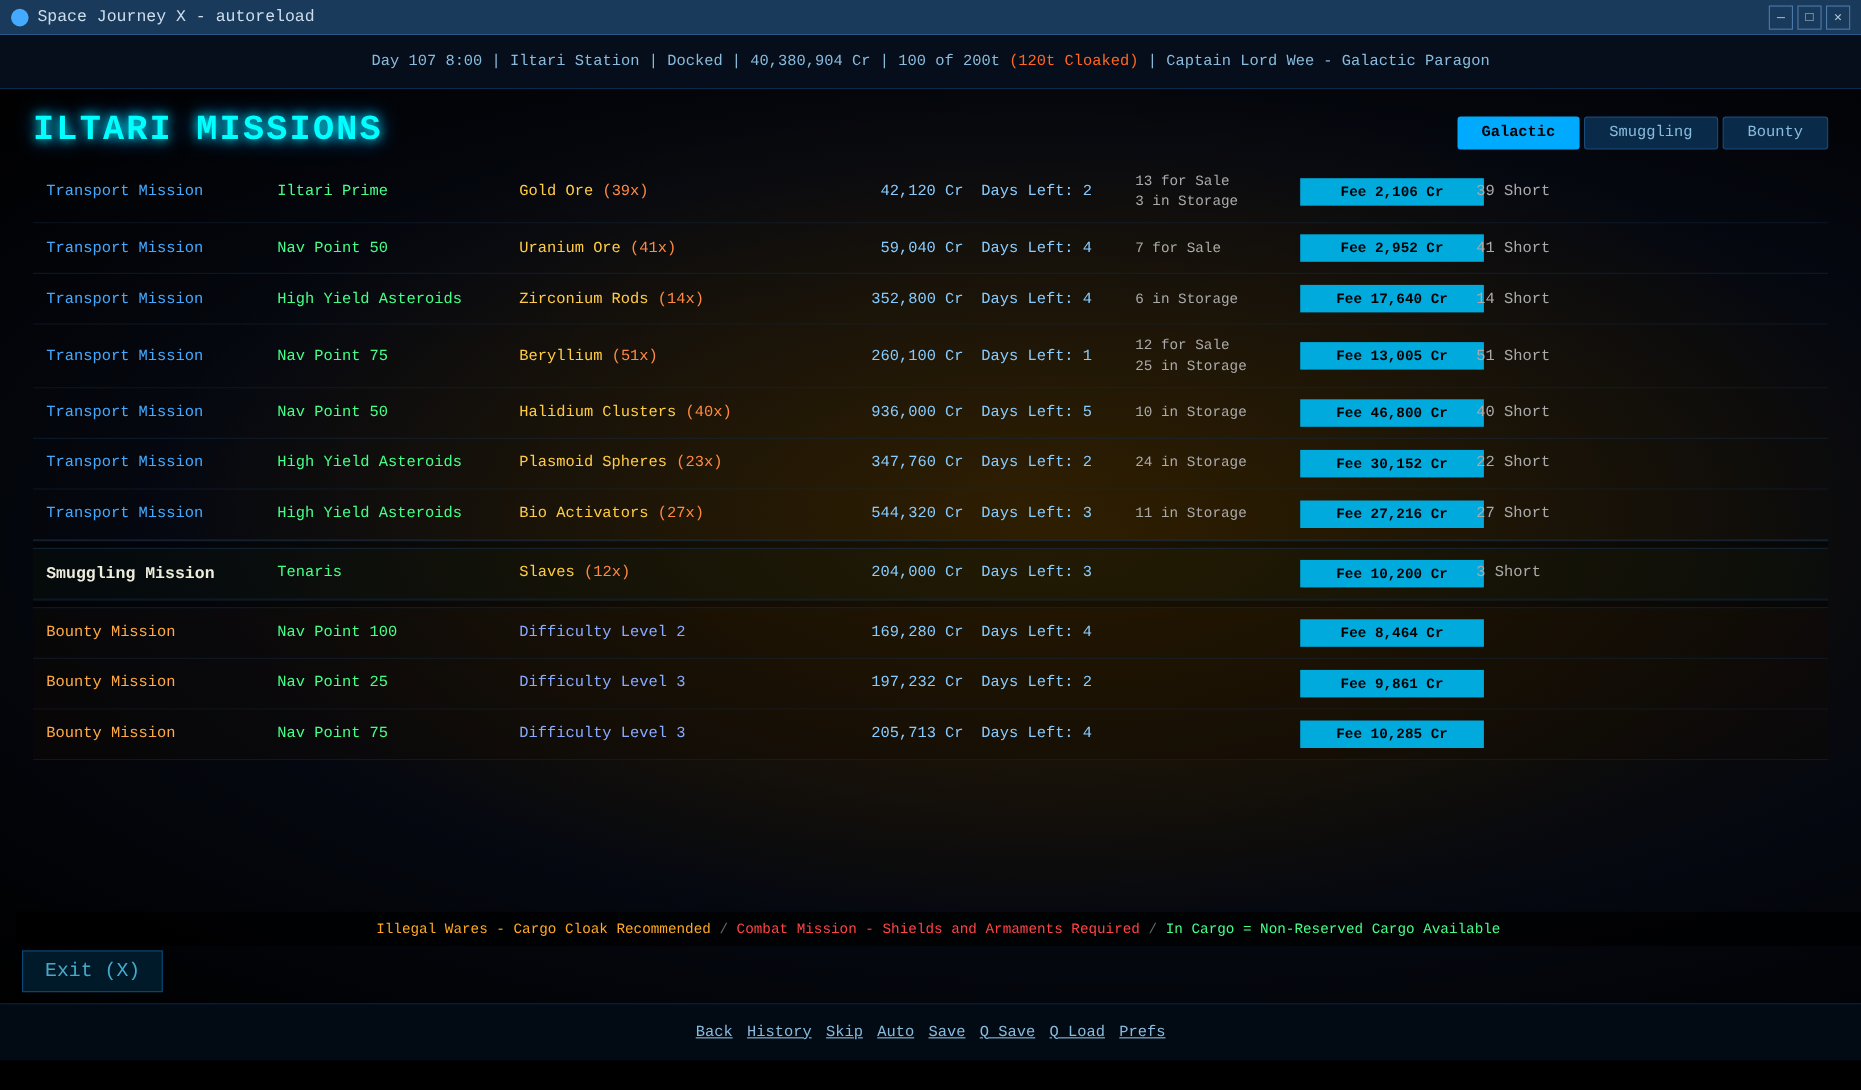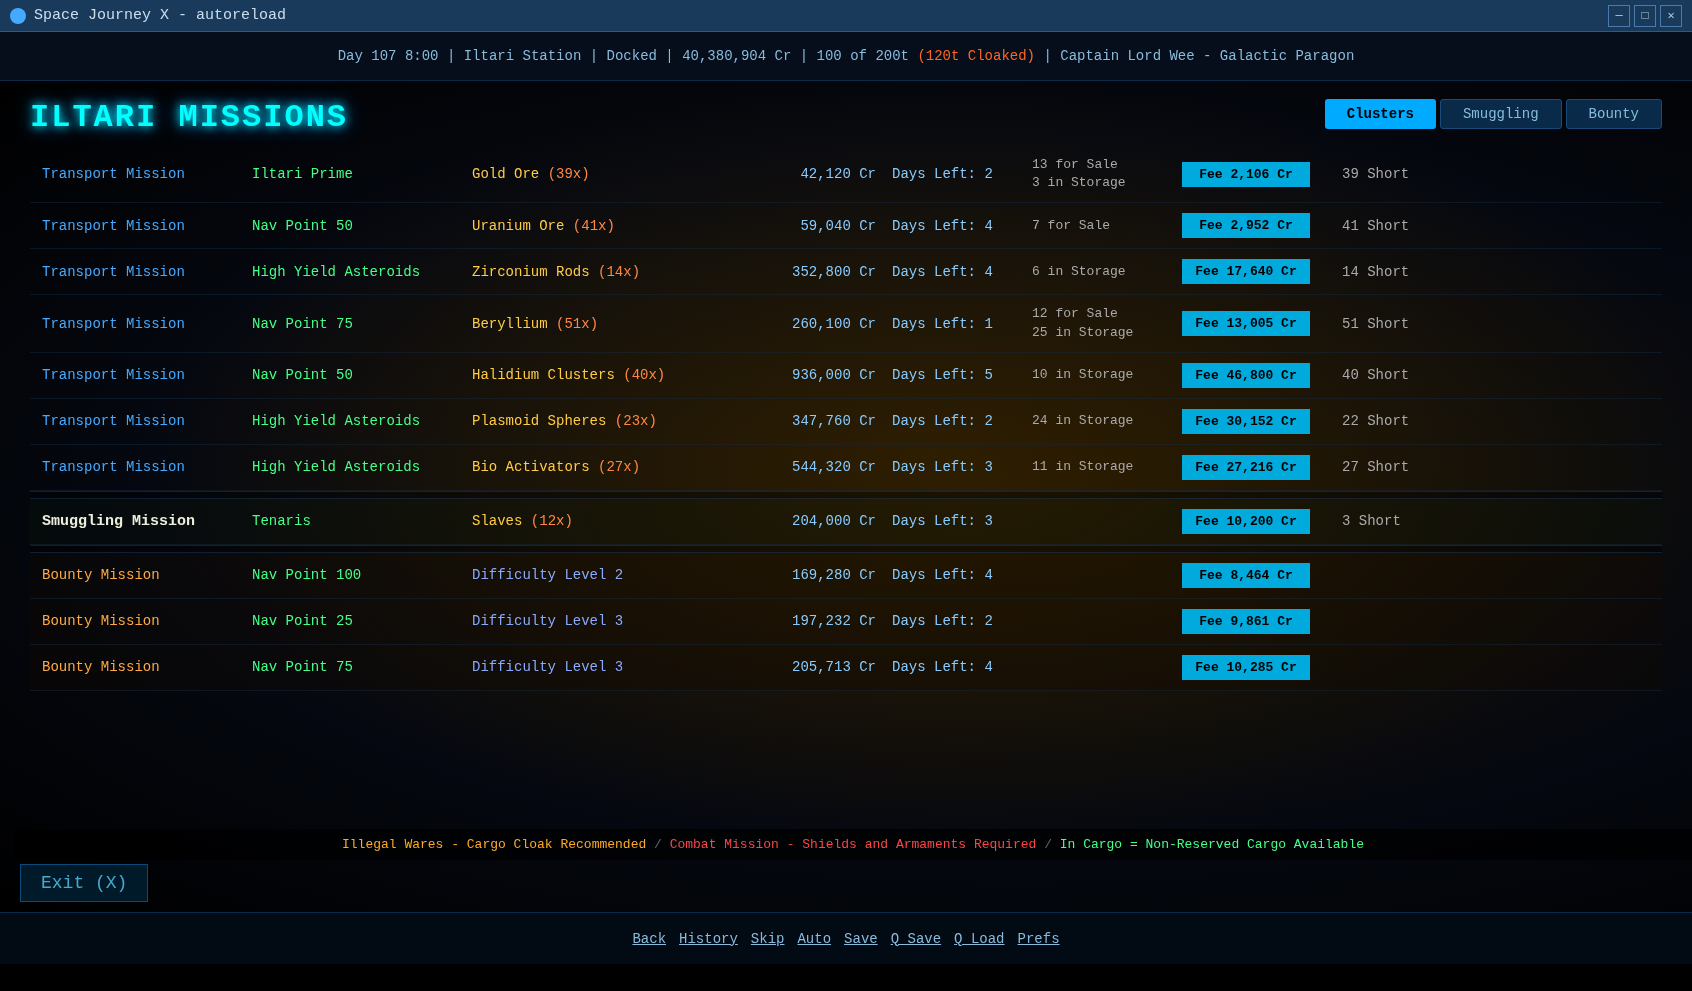--- a/index.html
+++ b/index.html
@@ -74,21 +74,21 @@
       content: '';
       position: absolute;
       top: 0; left: 0; right: 0; bottom: 0;
       background: radial-gradient(ellipse at 55% 45%, rgba(80,50,0,0.4) 0%, transparent 60%);
       pointer-events: none;
     }
 
     
     #header-area {
       display: flex;
-      align-items: flex-start;
+      align-items: flex-end;
       padding: 18px 30px 10px 30px;
       position: relative;
       z-index: 10;
     }
     #page-title {
       font-size: 32px;
       font-weight: bold;
       color: #00ffff;
       text-shadow: 0 0 10px #00ffff, 0 0 20px #0088ff;
       letter-spacing: 2px;
@@ -182,21 +182,21 @@
     }
     .fee-btn {
       background: #00aadd;
       color: #000;
       border: none;
       padding: 5px 10px;
       font-size: 13px;
       font-family: 'Courier New', Courier, monospace;
       font-weight: bold;
       cursor: pointer;
-      width: 128px;
+      width: 167px;
       text-align: center;
     }
     .col-short {
       width: 100px;
       color: #aaaaaa;
       font-size: 14px;
       text-align: left;
     }
 
     
@@ -275,21 +275,21 @@
   <span class="cloaked">(120t Cloaked)</span>
   &nbsp;<span>|</span>&nbsp;
   <span>Captain Lord Wee - Galactic Paragon</span>
 </div>
 
 <div id="main">
 
   <div id="header-area">
     <div id="page-title">ILTARI MISSIONS</div>
     <div id="tabs">
-      <button class="tab-btn active">Clusters</button>
+      <button class="tab-btn active">Galactic</button>
       <button class="tab-btn inactive">Smuggling</button>
       <button class="tab-btn inactive">Bounty</button>
     </div>
   </div>
 
   <div id="mission-list">
 
     <div id="transport-missions">
         <div class="mission-row transport">
     <div class="col-type transport">Transport Mission</div>

